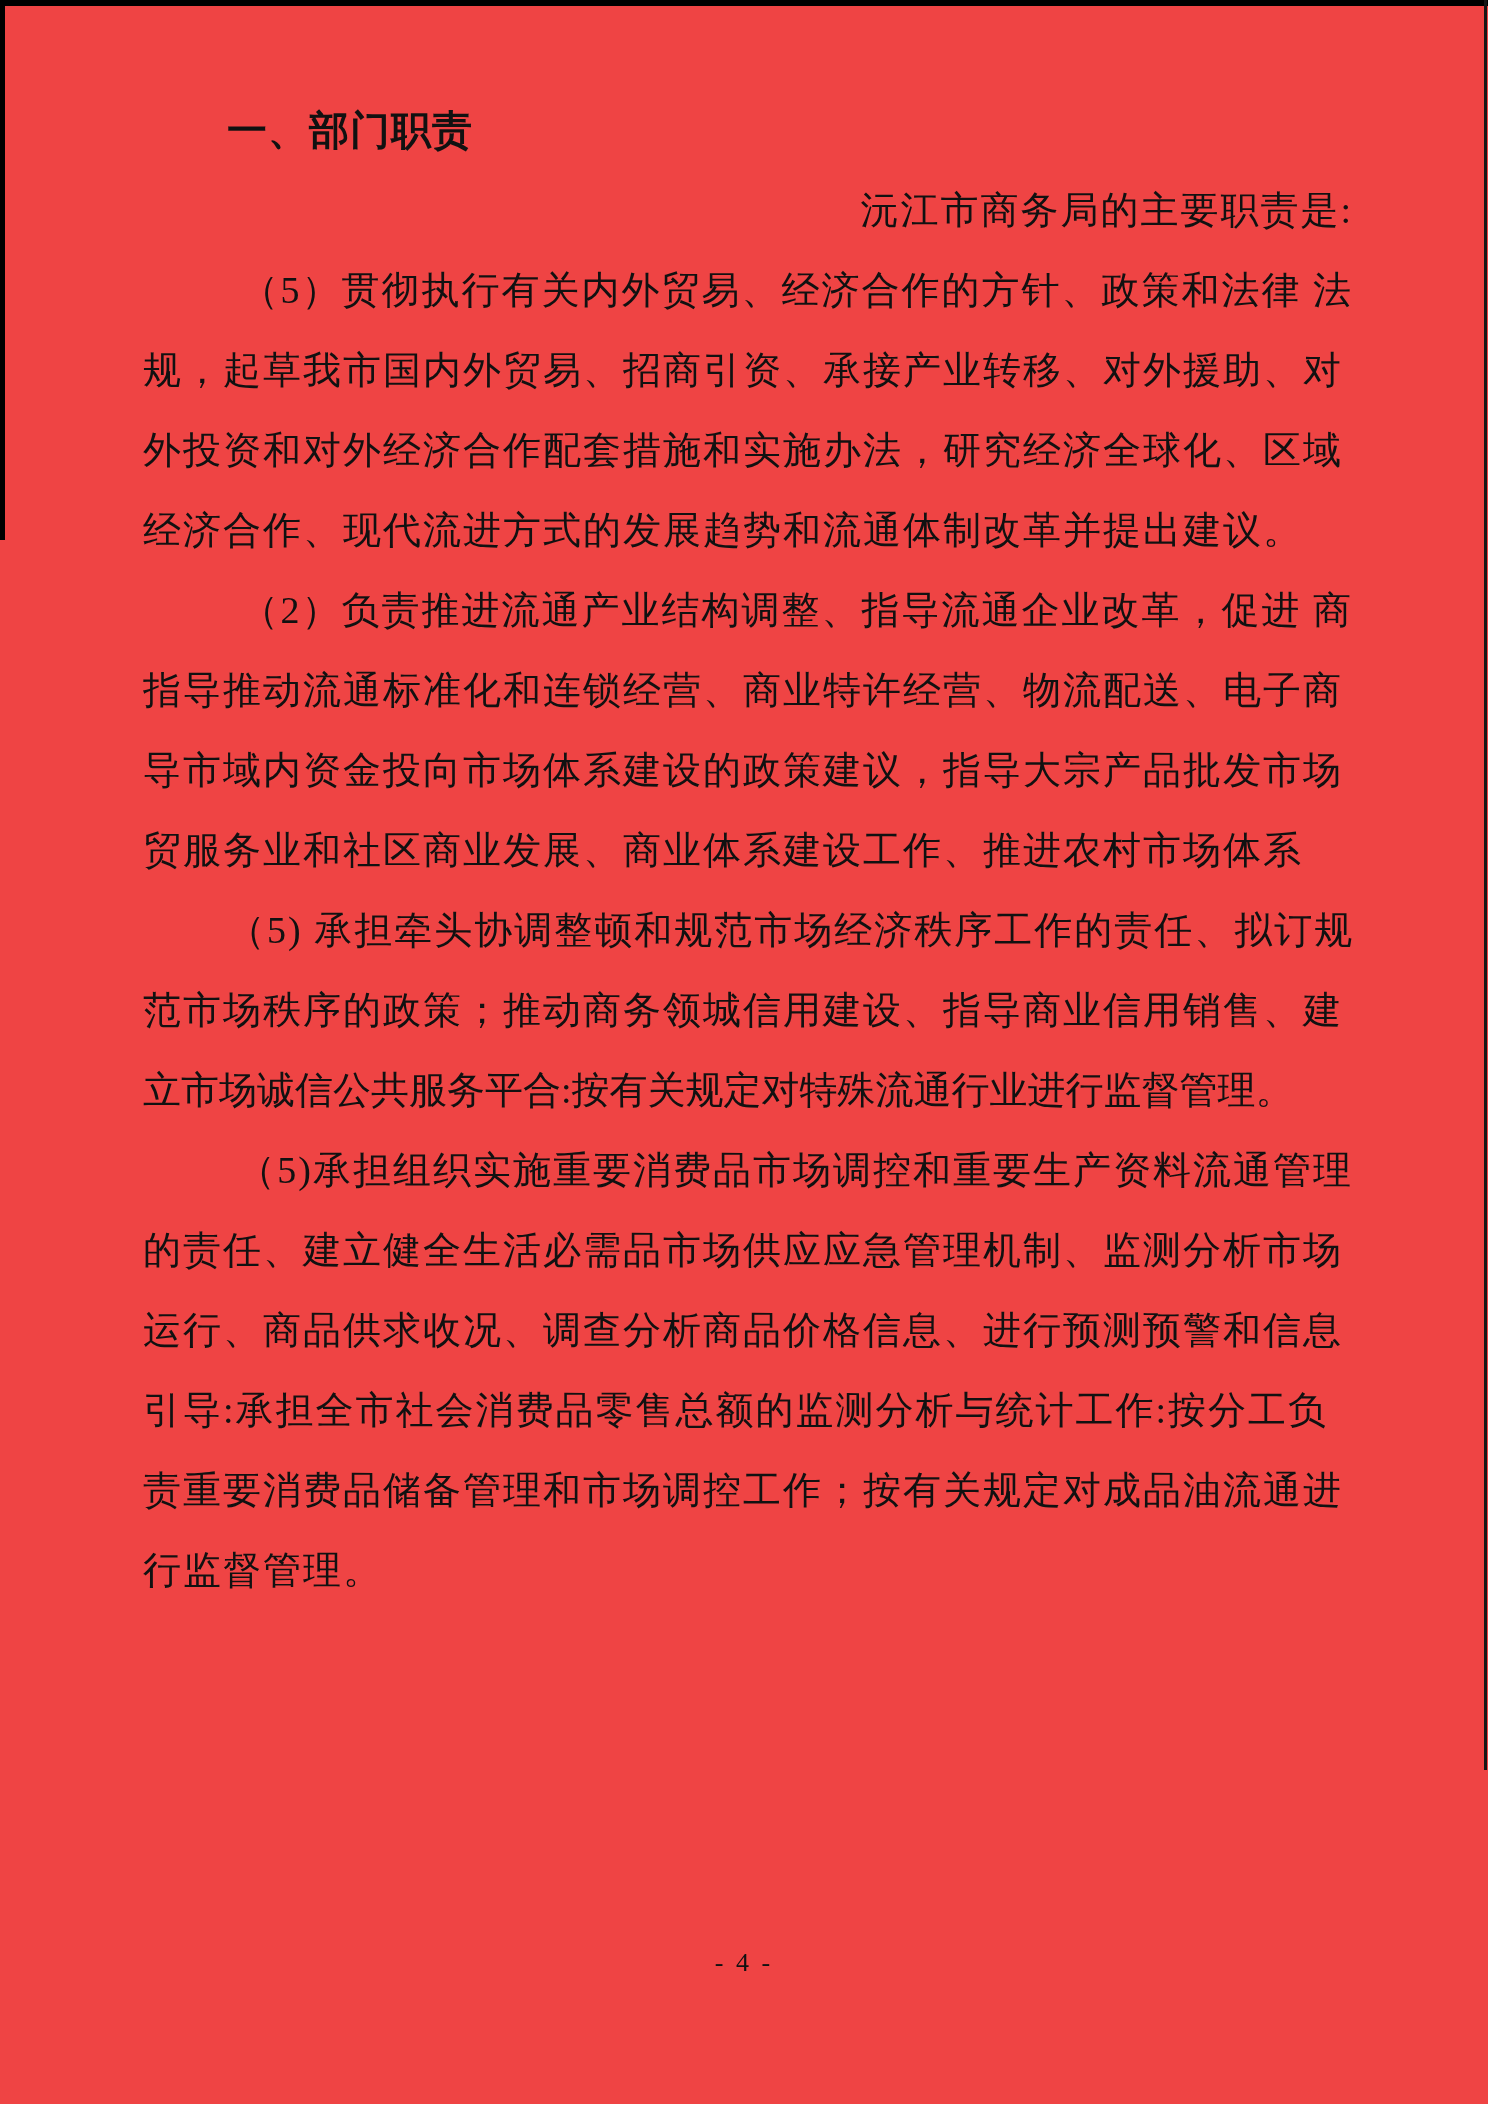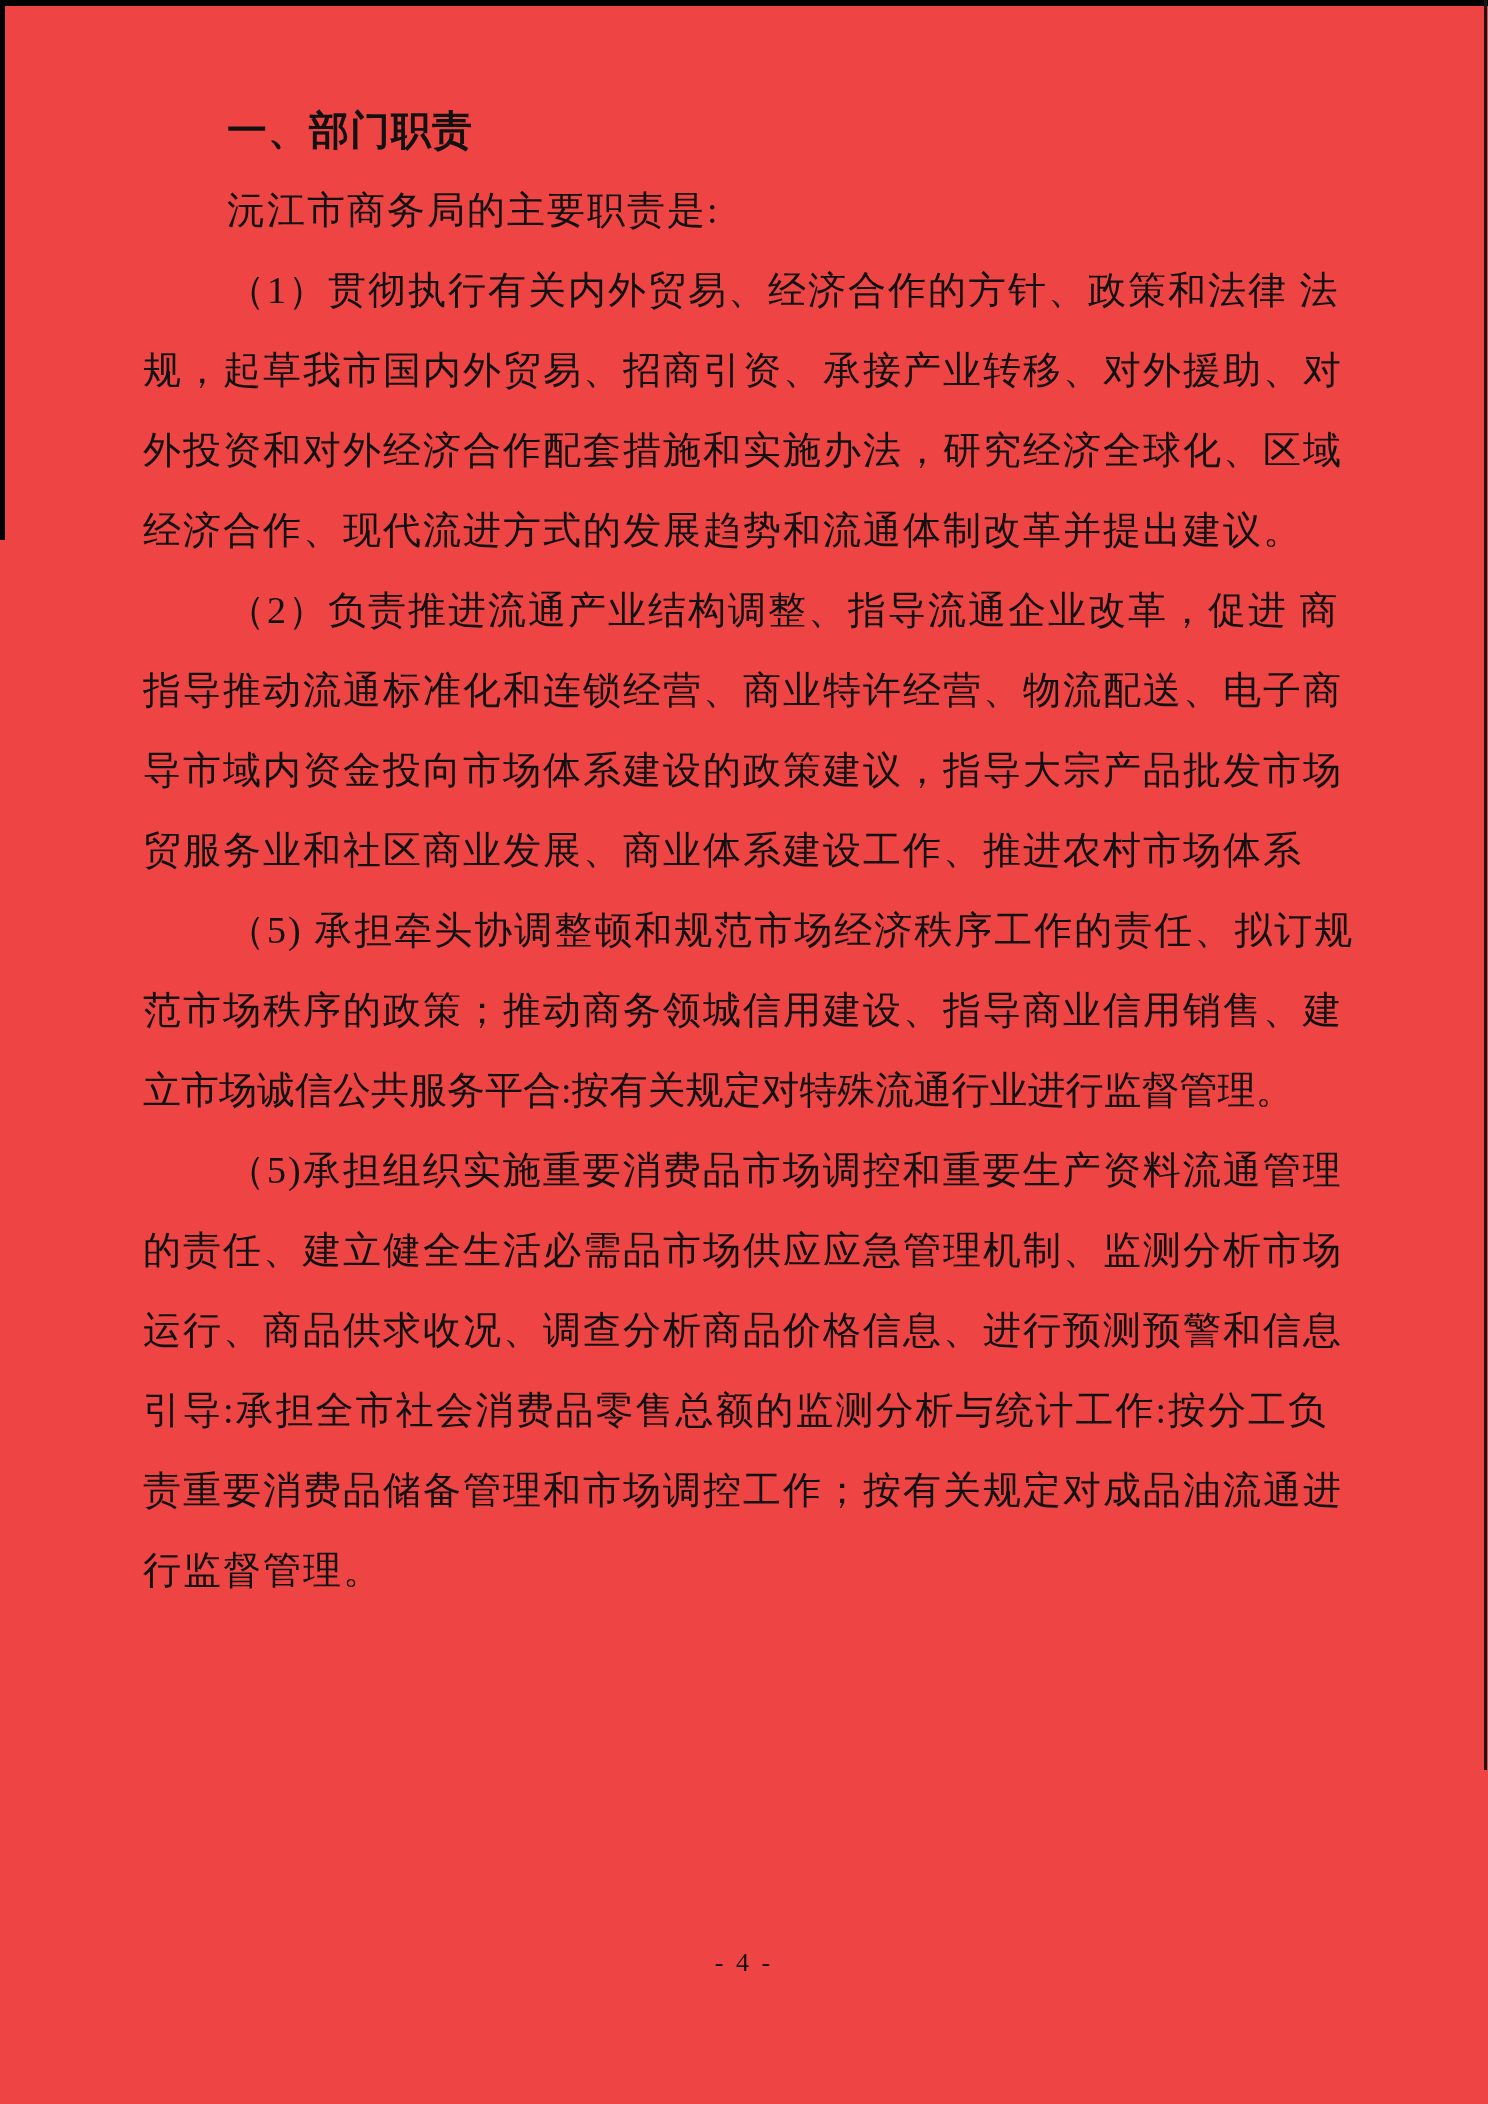--- a/index.html
+++ b/index.html
@@ -51,20 +51,21 @@
   }
   .line.heading {
     font-family: "Liberation Sans", "DejaVu Sans", sans-serif;
     font-weight: bold;
     font-size: 40px;
     letter-spacing: 1px;
     text-indent: 84px;
   }
   .line.indent {
     text-indent: 84px;
+    text-align: right;
   }
   .line.tight {
     letter-spacing: 0;
   }
   .footer {
     position: absolute;
     top: 1948px;
     left: 0;
     width: 1488px;
     text-align: center;
@@ -78,21 +79,21 @@
 <body>
 
 <div class="page">
   <div class="edge-top"></div>
   <div class="edge-left"></div>
   <div class="edge-right"></div>
 
   <div class="content" id="doc-lines">
       <div class="line heading">一、部门职责</div>
       <div class="line indent">沅江市商务局的主要职责是:</div>
-      <div class="line indent">（1）贯彻执行有关内外贸易、经济合作的方针、政策和法律 法</div>
+      <div class="line indent">（5）贯彻执行有关内外贸易、经济合作的方针、政策和法律 法</div>
       <div class="line">规，起草我市国内外贸易、招商引资、承接产业转移、对外援助、对</div>
       <div class="line">外投资和对外经济合作配套措施和实施办法，研究经济全球化、区域</div>
       <div class="line">经济合作、现代流进方式的发展趋势和流通体制改革并提出建议。</div>
       <div class="line indent">（2）负责推进流通产业结构调整、指导流通企业改革，促进 商</div>
       <div class="line">指导推动流通标准化和连锁经营、商业特许经营、物流配送、电子商</div>
       <div class="line">导市域内资金投向市场体系建设的政策建议，指导大宗产品批发市场</div>
       <div class="line">贸服务业和社区商业发展、商业体系建设工作、推进农村市场体系</div>
       <div class="line indent">（5) 承担牵头协调整顿和规范市场经济秩序工作的责任、拟订规</div>
       <div class="line">范市场秩序的政策；推动商务领城信用建设、指导商业信用销售、建</div>
       <div class="line tight">立市场诚信公共服务平合:按有关规定对特殊流通行业进行监督管理。</div>

